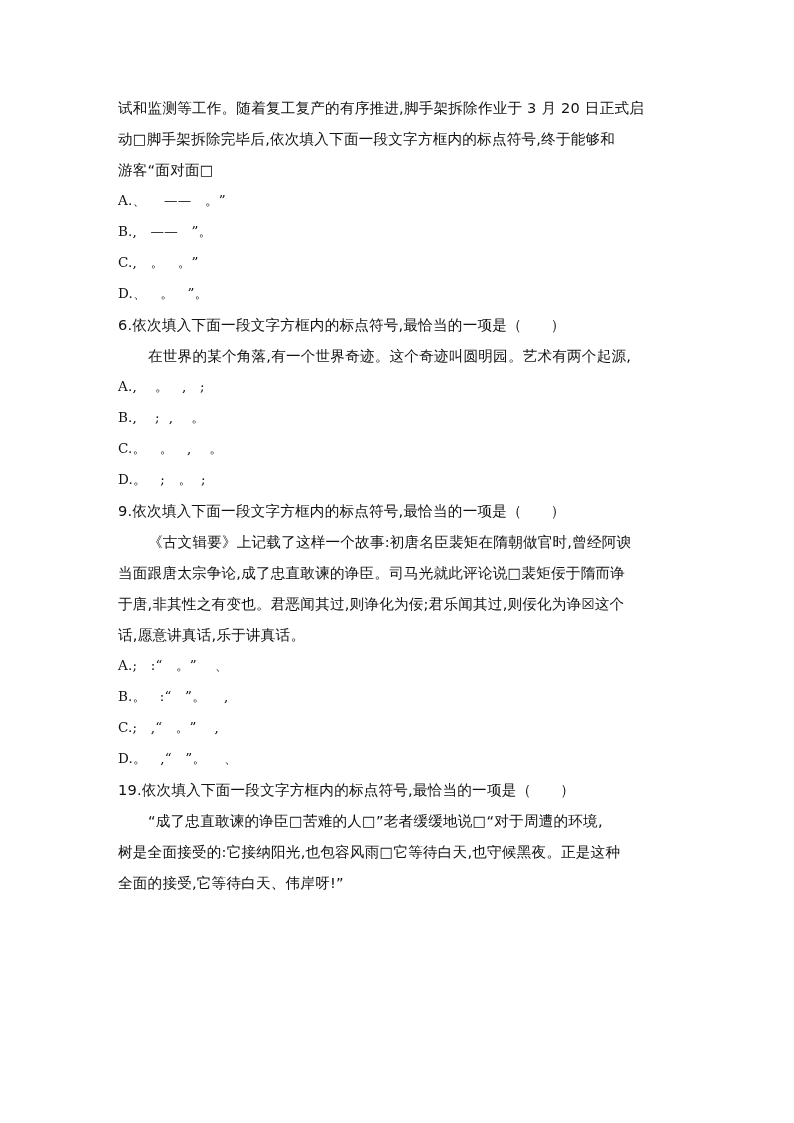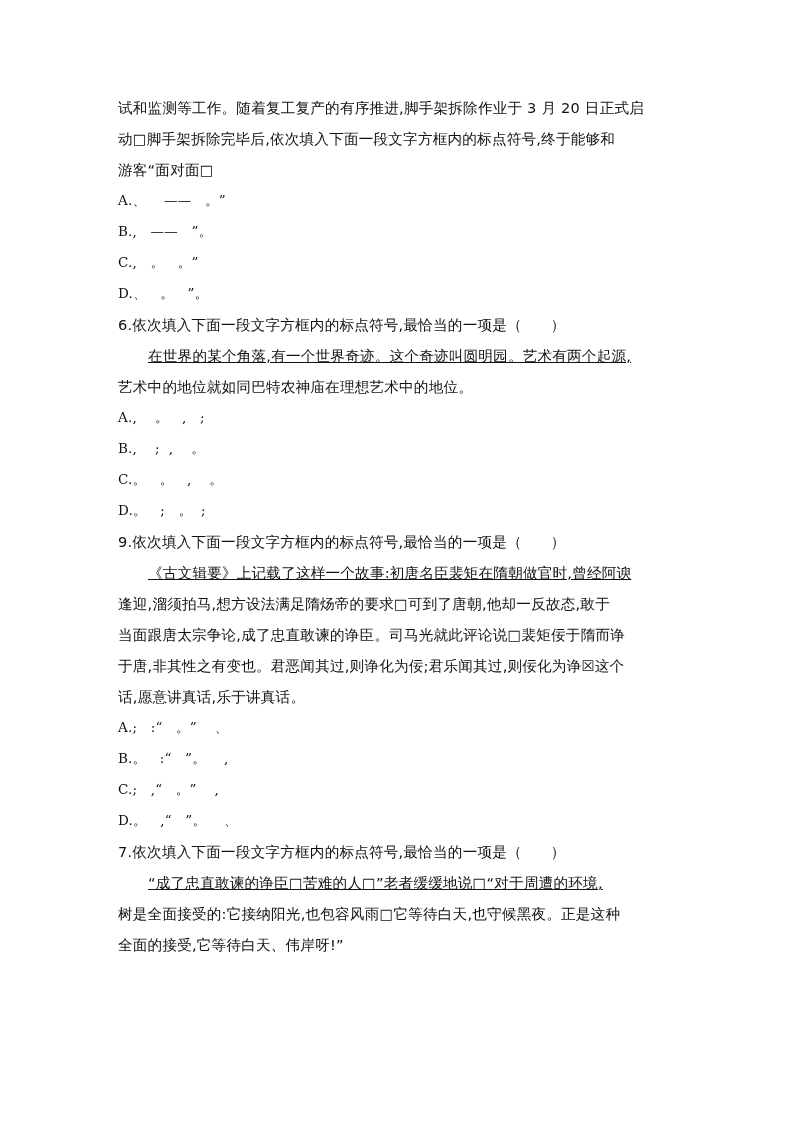--- a/index.html
+++ b/index.html
@@ -23,21 +23,20 @@
     }
     .line {
       font-size: 14.6px;
       line-height: 31px;
       height: 31px;
       white-space: nowrap;
       letter-spacing: 0.2px;
     }
     .indent {
       padding-left: 30px;
-      text-decoration: underline;
     }
     .opt {
       font-family: "DejaVu Serif", "Liberation Serif", serif;
       font-size: 13.5px;
       white-space: pre;
     }
     .q-head .paren {
       white-space: pre;
     }
   </style>
@@ -54,44 +53,42 @@
     <div class="line opt">B.,   ——   ”。</div>
     <div class="line opt">C.,   。   。”</div>
     <div class="line opt">D.、   。   ”。</div>
   </section>
 
   <section>
     <div class="line q-head">
       <span>6.依次填入下面一段文字方框内的标点符号,最恰当的一项是</span><span class="paren">（      ）</span>
     </div>
     <div class="line indent">在世界的某个角落,有一个世界奇迹。这个奇迹叫圆明园。艺术有两个起源,</div>
-    <div class="line">艺术中的地位就如同巴特农神庙在理想艺术中的地位。</div>
     <div class="line opt">A.,    。   ,   ;</div>
     <div class="line opt">B.,    ;  ,    。</div>
     <div class="line opt">C.。   。   ,    。</div>
     <div class="line opt">D.。   ;   。  ;</div>
   </section>
 
   <section>
     <div class="line q-head">
       <span>9.依次填入下面一段文字方框内的标点符号,最恰当的一项是</span><span class="paren">（      ）</span>
     </div>
     <div class="line indent">《古文辑要》上记载了这样一个故事:初唐名臣裴矩在隋朝做官时,曾经阿谀</div>
-    <div class="line">逢迎,溜须拍马,想方设法满足隋炀帝的要求□可到了唐朝,他却一反故态,敢于</div>
     <div class="line">当面跟唐太宗争论,成了忠直敢谏的诤臣。司马光就此评论说□裴矩佞于隋而诤</div>
     <div class="line">于唐,非其性之有变也。君恶闻其过,则诤化为佞;君乐闻其过,则佞化为诤☒这个</div>
     <div class="line">话,愿意讲真话,乐于讲真话。</div>
     <div class="line opt">A.;   :“   。”    、</div>
     <div class="line opt">B.。   :“   ”。    ,</div>
     <div class="line opt">C.;   ,“   。”    ,</div>
     <div class="line opt">D.。   ,“   ”。    、</div>
   </section>
 
   <section>
     <div class="line q-head">
-      <span>7.依次填入下面一段文字方框内的标点符号,最恰当的一项是</span><span class="paren">（      ）</span>
+      <span>19.依次填入下面一段文字方框内的标点符号,最恰当的一项是</span><span class="paren">（      ）</span>
     </div>
     <div class="line indent">“成了忠直敢谏的诤臣□苦难的人□”老者缓缓地说□“对于周遭的环境,</div>
     <div class="line">树是全面接受的:它接纳阳光,也包容风雨□它等待白天,也守候黑夜。正是这种</div>
     <div class="line">全面的接受,它等待白天、伟岸呀!”</div>
   </section>
 
 </div>
 
 </body></html>

